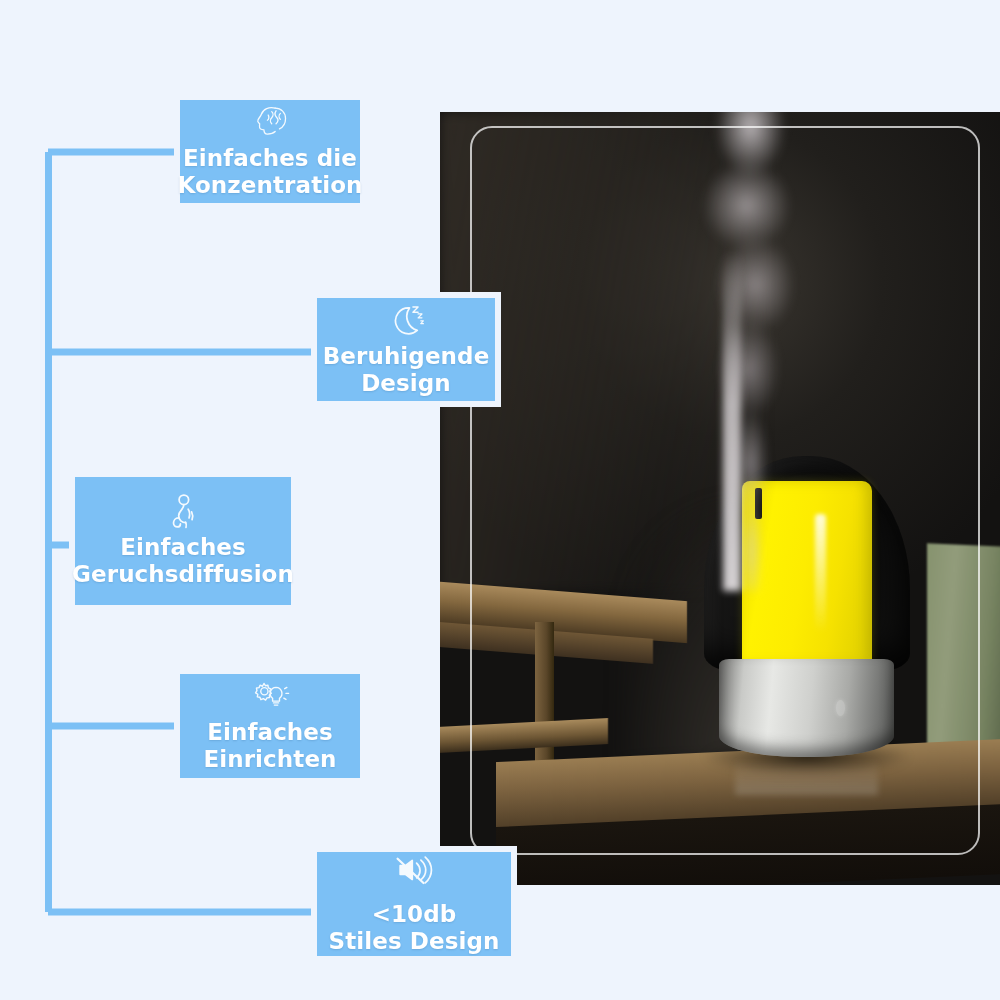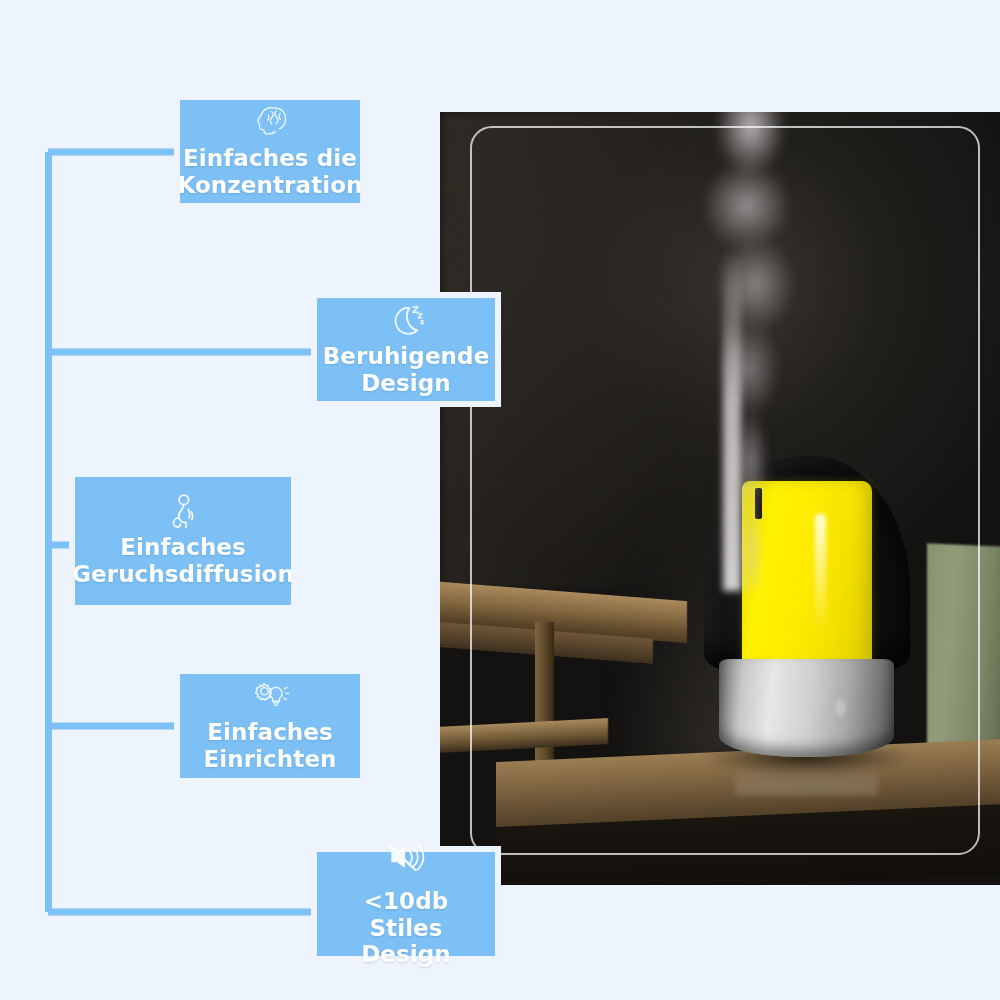--- a/index.html
+++ b/index.html
@@ -215,21 +215,21 @@
     letter-spacing:.1px;
     text-shadow:0 1px 2px rgba(40,90,140,.22);
     white-space:pre-line;
   }
 
   
   #box-konzentration { left:180px; top:100px;  width:180px; height:103px; }
   #box-beruhigend    { left:317px; top:298px;  width:178px; height:103px; }
   #box-diffusion     { left:75px;  top:477px;  width:216px; height:128px; }
   #box-einrichten    { left:180px; top:674px;  width:180px; height:104px; }
-  #box-stiles        { left:317px; top:852px;  width:178px; height:104px;gap:8px; }
+  #box-stiles        { left:317px; top:852px;  width:194px; height:104px;gap:8px; }
 </style>
 </head>
 <body>
 
 <div id="stage">
 
   <div class="photo">
     <div class="photo-scene">
       <div class="bg-room"></div>
       <div class="wall-panel"></div>

